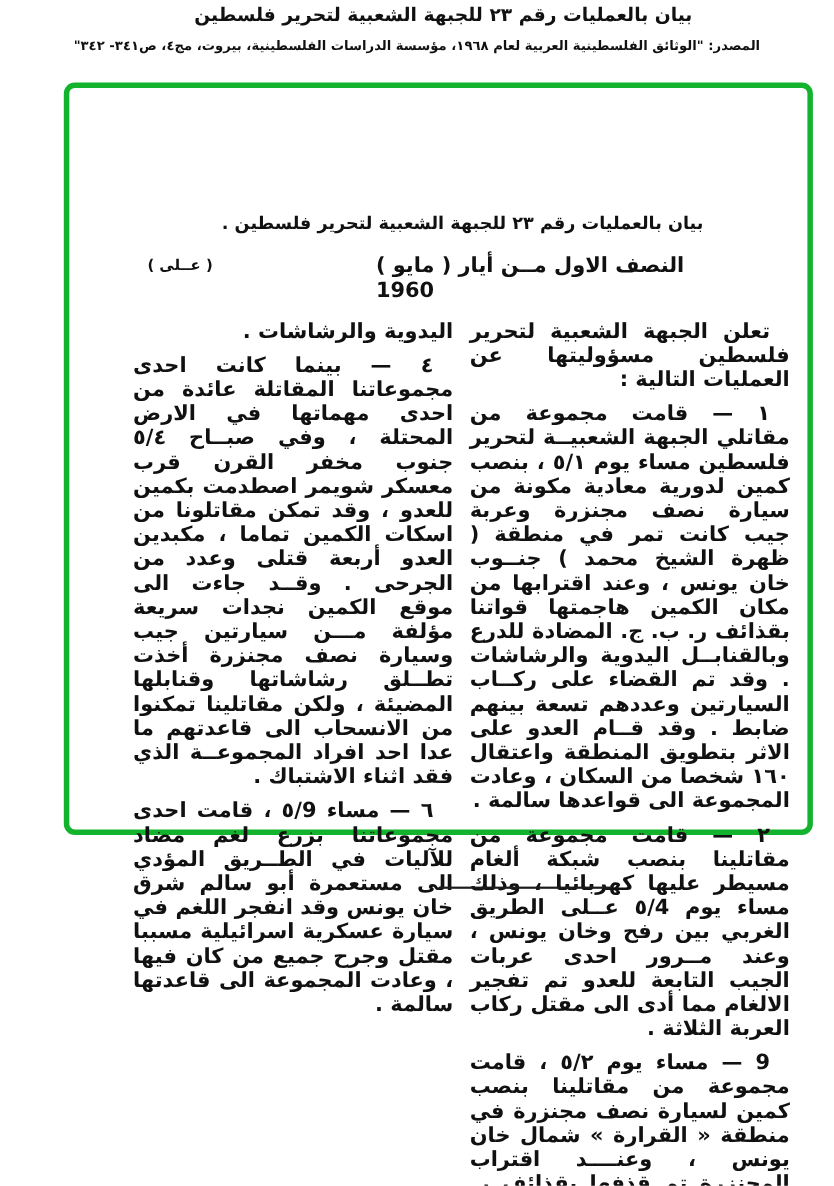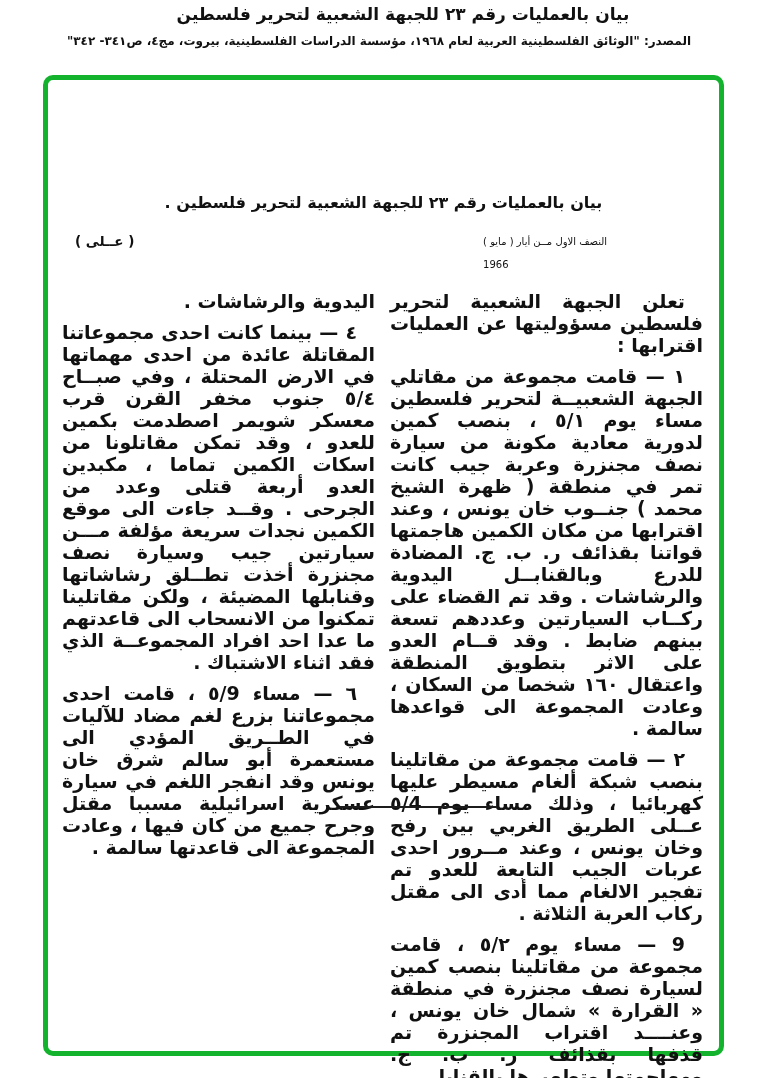--- a/index.html
+++ b/index.html
@@ -27,27 +27,28 @@
   }
   .outer-source {
     margin-top: 10px;
     font-size: 12px;
     font-weight: bold;
   }
 
   
   .frame {
     position: absolute;
-    left: 43px;
+    left: 58px;
     top: 75px;
     width: 681px;
-    height: 981px;
+    height: 684px;
     border: 5px solid #14b32e;
     border-radius: 10px;
     background: #ffffff;
+    padding-left: 44px;
   }
   .frame-inner { position: relative; width: 100%; height: 100%; }
 
   
   .doc-title {
     position: absolute;
     top: 113px; left: 0; right: 0;
     text-align: center;
     font-size: 16px;
     font-weight: bold;
@@ -57,22 +58,22 @@
     top: 153px;
     left: 27px;
     font-size: 13.5px;
     font-weight: bold;
     direction: rtl;
   }
   .date-block {
     position: absolute;
     top: 150px;
     right: 112px;
-    font-size: 10px;
-    font-weight: normal;
+    font-size: 19px;
+    font-weight: bold;
     line-height: 23px;
   }
   .date-year { text-align: left; }
 
   
   .columns {
     position: absolute;
     top: 210px;
     left: 14px;
     right: 16px;
@@ -108,26 +109,26 @@
 
 <div class="frame">
   <div class="frame-inner">
 
     <div class="doc-title">بيان بالعمليات رقم ٢٣ للجبهة الشعبية لتحرير فلسطين .</div>
 
     <div class="pub-note">( عــلى )</div>
 
     <div class="date-block">
       <div class="date-line">النصف الاول مــن أيار ( مايو )</div>
-      <div class="date-year">1966</div>
+      <div class="date-year">1960</div>
     </div>
 
     <div class="columns">
       <div class="col col-right">
-        <p>تعلن الجبهة الشعبية لتحرير فلسطين مسؤوليتها عن العمليات اقترابها :</p>
+        <p>تعلن الجبهة الشعبية لتحرير فلسطين مسؤوليتها عن العمليات التالية :</p>
         <p>١ — قامت مجموعة من مقاتلي الجبهة الشعبيــة لتحرير فلسطين مساء يوم ٥/١ ، بنصب كمين لدورية معادية مكونة من سيارة نصف مجنزرة وعربة جيب كانت تمر في منطقة ( ظهرة الشيخ محمد ) جنــوب خان يونس ، وعند اقترابها من مكان الكمين هاجمتها قواتنا بقذائف ر. ب. ج. المضادة للدرع وبالقنابــل اليدوية والرشاشات . وقد تم القضاء على ركــاب السيارتين وعددهم تسعة بينهم ضابط . وقد قــام العدو على الاثر بتطويق المنطقة واعتقال ١٦٠ شخصا من السكان ، وعادت المجموعة الى قواعدها سالمة .</p>
         <p>٢ — قامت مجموعة من مقاتلينا بنصب شبكة ألغام مسيطر عليها كهربائيا ، وذلك مساء يوم ٥/4 عــلى الطريق الغربي بين رفح وخان يونس ، وعند مــرور احدى عربات الجيب التابعة للعدو تم تفجير الالغام مما أدى الى مقتل ركاب العربة الثلاثة .</p>
         <p>9 — مساء يوم ٥/٢ ، قامت مجموعة من مقاتلينا بنصب كمين لسيارة نصف مجنزرة في منطقة « القرارة » شمال خان يونس ، وعنــــد اقتراب المجنزرة تم قذفها بقذائف ر. ب. ج. ومهاجمتها وتطهيرها بالقنابل</p>
       </div>
       <div class="col col-left">
         <p class="no-indent">اليدوية والرشاشات .</p>
         <p>٤ — بينما كانت احدى مجموعاتنا المقاتلة عائدة من احدى مهماتها في الارض المحتلة ، وفي صبــاح ٥/٤ جنوب مخفر القرن قرب معسكر شويمر اصطدمت بكمين للعدو ، وقد تمكن مقاتلونا من اسكات الكمين تماما ، مكبدين العدو أربعة قتلى وعدد من الجرحى . وقــد جاءت الى موقع الكمين نجدات سريعة مؤلفة مـــن سيارتين جيب وسيارة نصف مجنزرة أخذت تطــلق رشاشاتها وقنابلها المضيئة ، ولكن مقاتلينا تمكنوا من الانسحاب الى قاعدتهم ما عدا احد افراد المجموعــة الذي فقد اثناء الاشتباك .</p>
         <p>٦ — مساء ٥/9 ، قامت احدى مجموعاتنا بزرع لغم مضاد للآليات في الطــريق المؤدي الى مستعمرة أبو سالم شرق خان يونس وقد انفجر اللغم في سيارة عسكرية اسرائيلية مسببا مقتل وجرح جميع من كان فيها ، وعادت المجموعة الى قاعدتها سالمة .</p>
       </div>
     </div>

